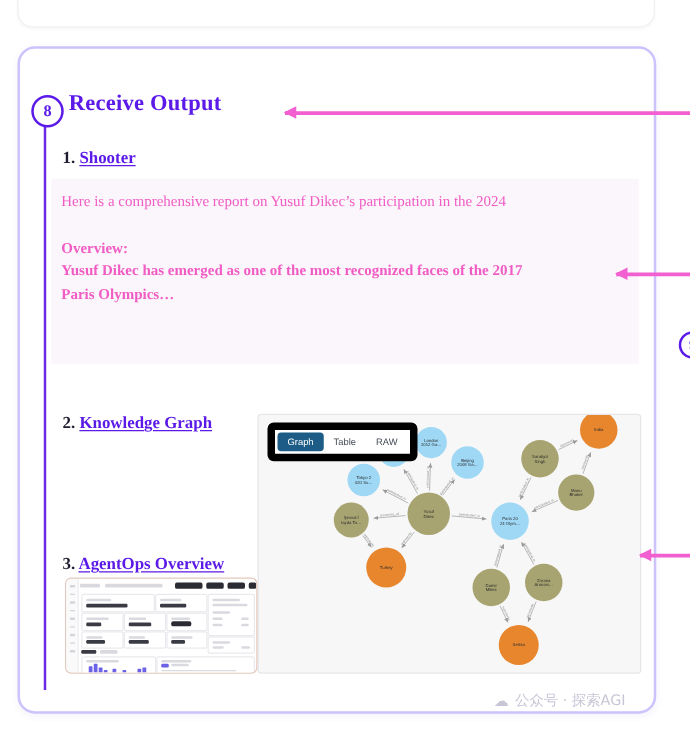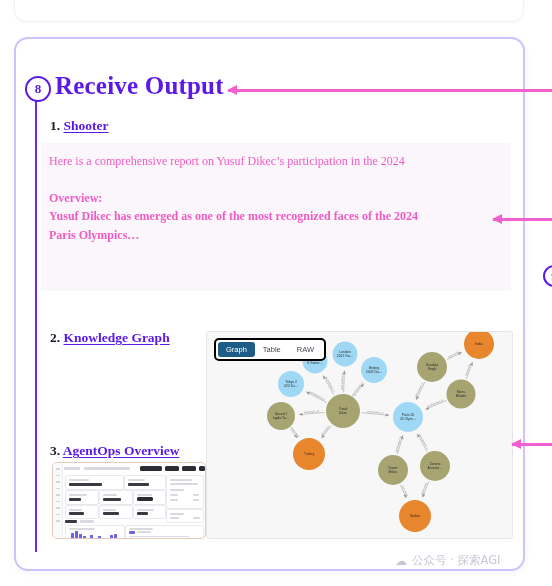--- a/index.html
+++ b/index.html
@@ -32,21 +32,21 @@
     display:flex;align-items:center;justify-content:center;
     background:#fff;z-index:6;
   }
   .step-stem{
     position:absolute;left:35px;top:97px;width:2px;height:455px;
     background:#6b2ae8;z-index:2;
   }
   .step-title{
     position:absolute;left:55px;top:72px;
     font-family:"Liberation Serif", serif;
-    font-size:25px;font-weight:700;color:#5b1ae8;
+    font-size:18px;font-weight:700;color:#5b1ae8;
     letter-spacing:0.2px;white-space:nowrap;
   }
   
   .arrow{position:absolute;height:2.5px;background:#f25fd0;z-index:8;}
   .arrow::before{
     content:"";position:absolute;left:-1px;top:-4.5px;
     width:0;height:0;
     border-top:5.5px solid transparent;
     border-bottom:5.5px solid transparent;
     border-right:10px solid #f25fd0;
@@ -91,21 +91,21 @@
   .report-box .pad{padding-top:9px;}
 
   
   .kg-panel{
     position:absolute;left:206px;top:331px;width:305px;height:206px;
     background:#f7f7f8;border:1px solid #e6e6ea;border-radius:3px;
     overflow:hidden;
   }
   .kg-tabs{
     position:absolute;left:7px;top:6px;
-    background:#ffffff;border:2px solid #000000;border-radius:5px;
+    background:#ffffff;border:6px solid #000000;border-radius:5px;
     display:flex;padding:2px;
   }
   .kg-tab{
     font-size:7.5px;color:#444a55;padding:3px 8px;border-radius:3px;
     font-family:"Liberation Sans", sans-serif;white-space:nowrap;
   }
   .kg-tab.active{background:#1c5c86;color:#ffffff;}
   .kg-svg{position:absolute;left:0;top:0;width:305px;height:206px;}
   .nd-label{
     font-family:"Liberation Sans", sans-serif;
@@ -164,21 +164,21 @@
 
 <div class="sec-head" id="head-report">
   <span class="num">1.</span>
   <span class="lnk">Shooter</span>
 </div>
 
 <div class="report-box">
   <p class="pad">Here is a comprehensive report on Yusuf Dikec’s participation in the 2024</p>
   <div class="spacer"></div>
   <p class="b">Overview:</p>
-  <p class="b">Yusuf Dikec has emerged as one of the most recognized faces of the 2024</p>
+  <p class="b">Yusuf Dikec has emerged as one of the most recognized faces of the 2017</p>
   <p class="b">Paris Olympics…</p>
 </div>
 
 <div class="sec-head" id="head-kg">
   <span class="num">2.</span>
   <span class="lnk">Knowledge Graph</span>
 </div>
 
 <div class="kg-panel">
   <svg class="kg-svg" viewBox="0 0 305 206">

